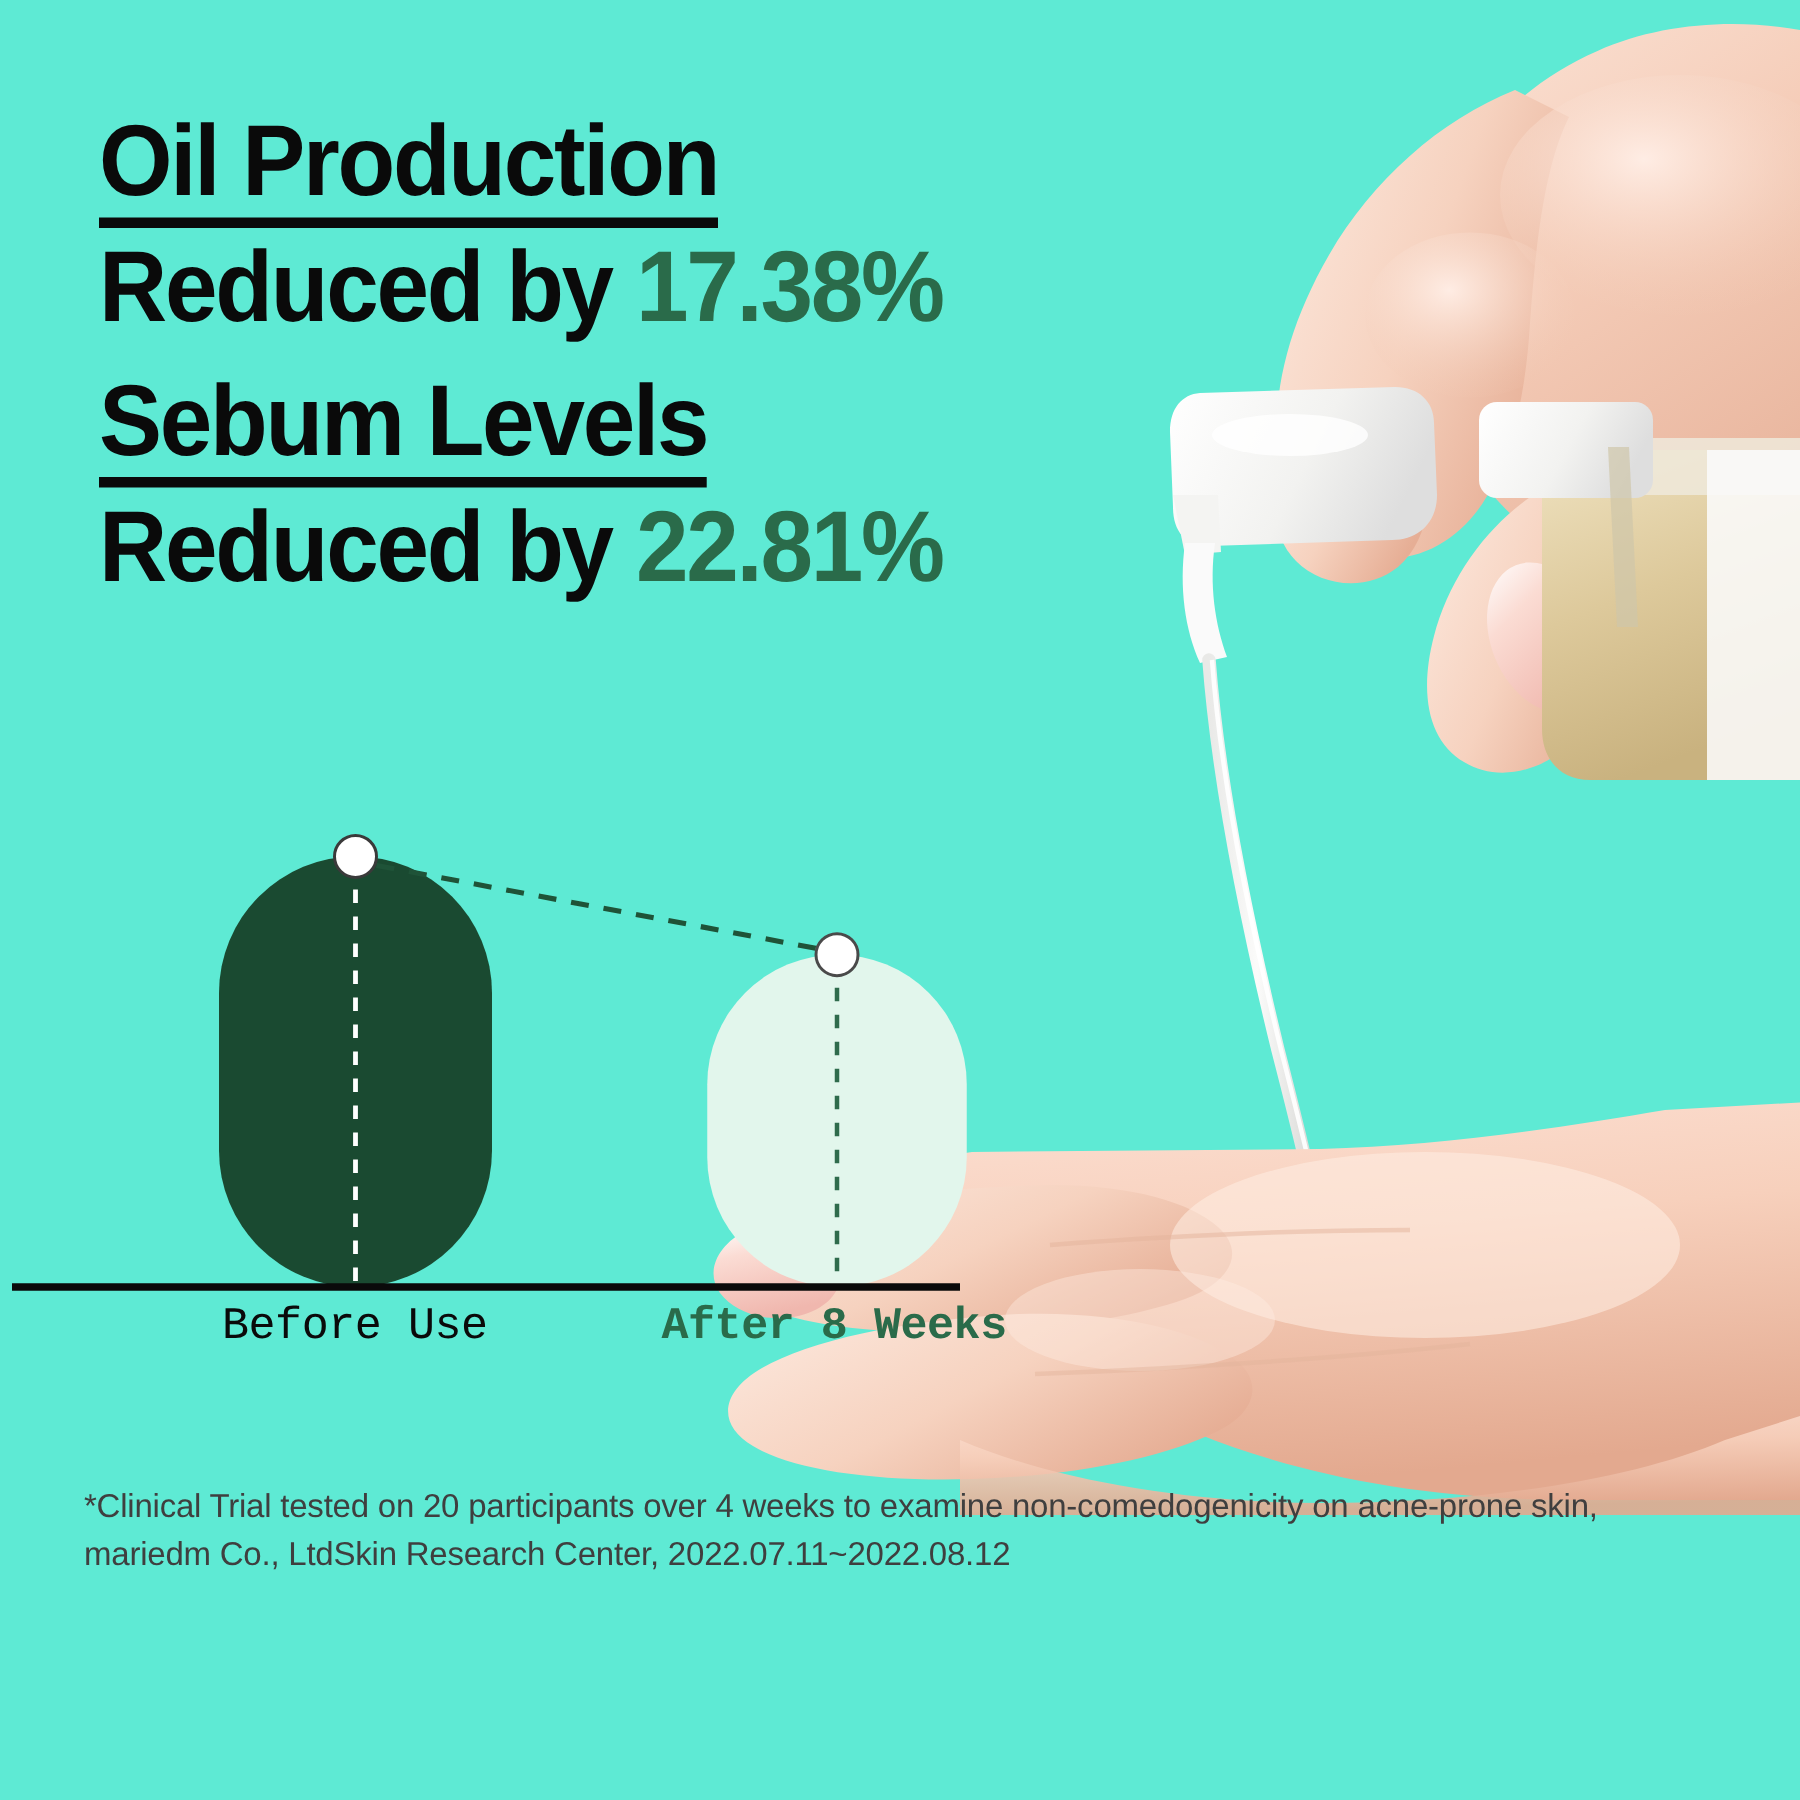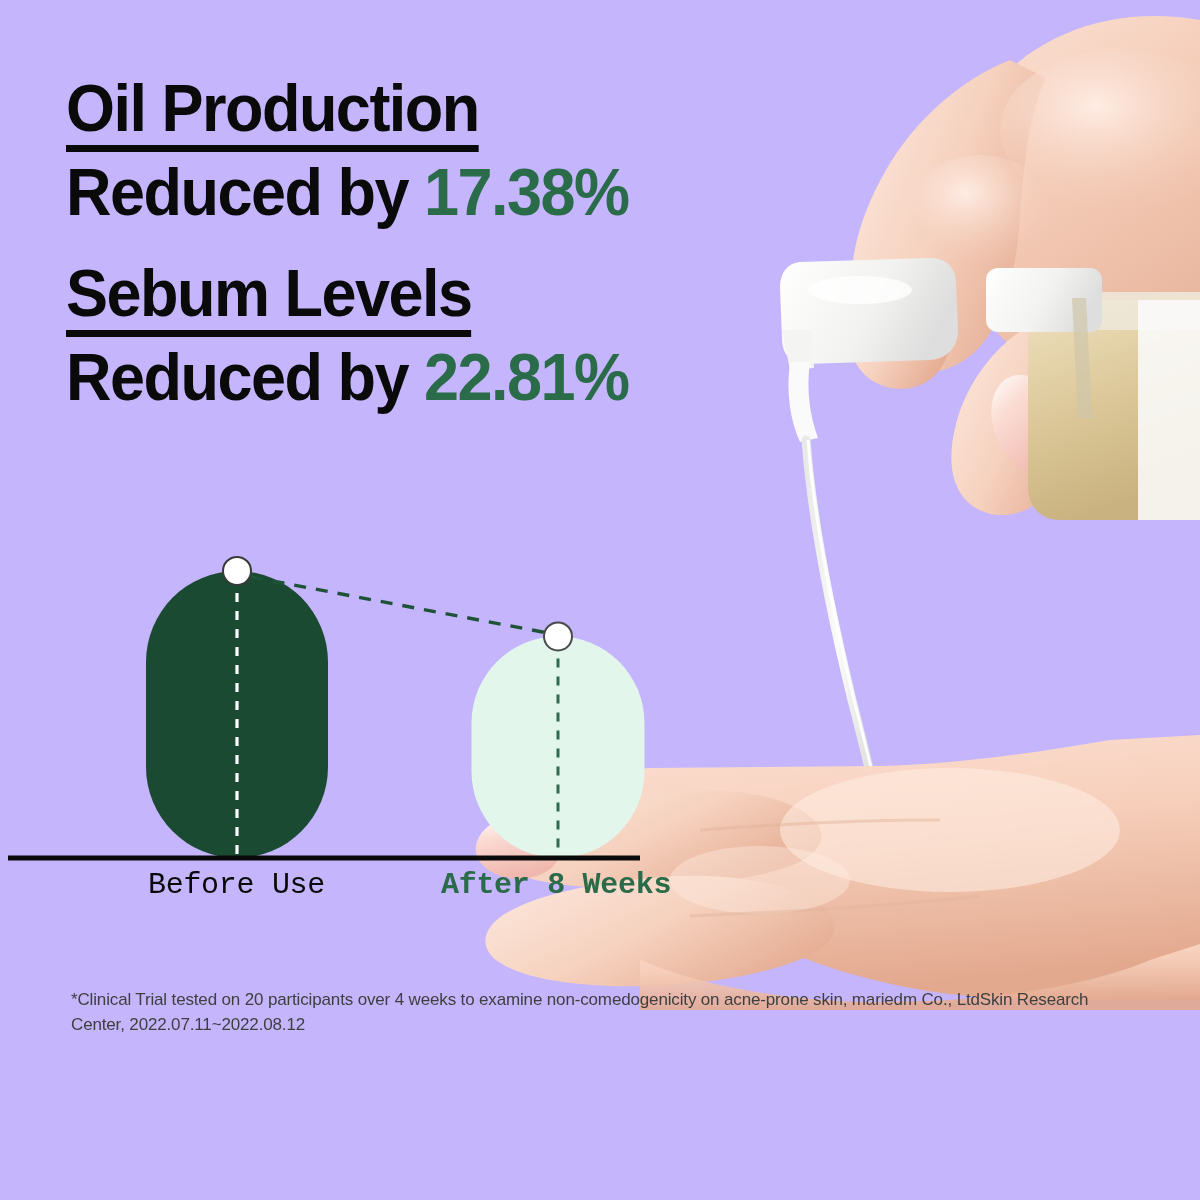--- a/index.html
+++ b/index.html
@@ -9,41 +9,41 @@
     background: #ffffff;
   }
   body {
     font-family: "Liberation Sans", "DejaVu Sans", sans-serif;
     -webkit-font-smoothing: antialiased;
   }
   #page {
     position: relative;
     width: 1200px;
     height: 1200px;
-    background: #c4b5fd;
+    background: #5eead4;
     overflow: hidden;
   }
 
   
   .photo-layer {
     position: absolute;
     inset: 0;
     z-index: 1;
     pointer-events: none;
   }
   .photo-layer svg { display: block; }
 
   
   .headline-block {
     position: absolute;
     z-index: 3;
     left: 66px;
   }
   #headline-1 { top: 74px; }
-  #headline-2 { top: 259px; }
+  #headline-2 { top: 247px; }
 
   .headline-title {
     font-size: 67px;
     font-weight: bold;
     line-height: 1.0;
     letter-spacing: -1.6px;
     color: #0a0a0a;
     white-space: nowrap;
     display: inline-block;
     padding-bottom: 4px;
@@ -98,25 +98,25 @@
     top: 870px;
     color: #2a6b4a;
     font-weight: bold;
     letter-spacing: -0.3px;
   }
 
   
   #footnotes {
     position: absolute;
     z-index: 3;
-    left: 71px;
+    left: 56px;
     top: 988px;
     width: 1062px;
     color: #3f3f3f;
-    font-size: 17px;
+    font-size: 22px;
     line-height: 1.47;
     letter-spacing: -0.15px;
   }
   #footnotes p { margin: 0; }
 </style>
 </head>
 <body>
 
 <div id="page">
 

